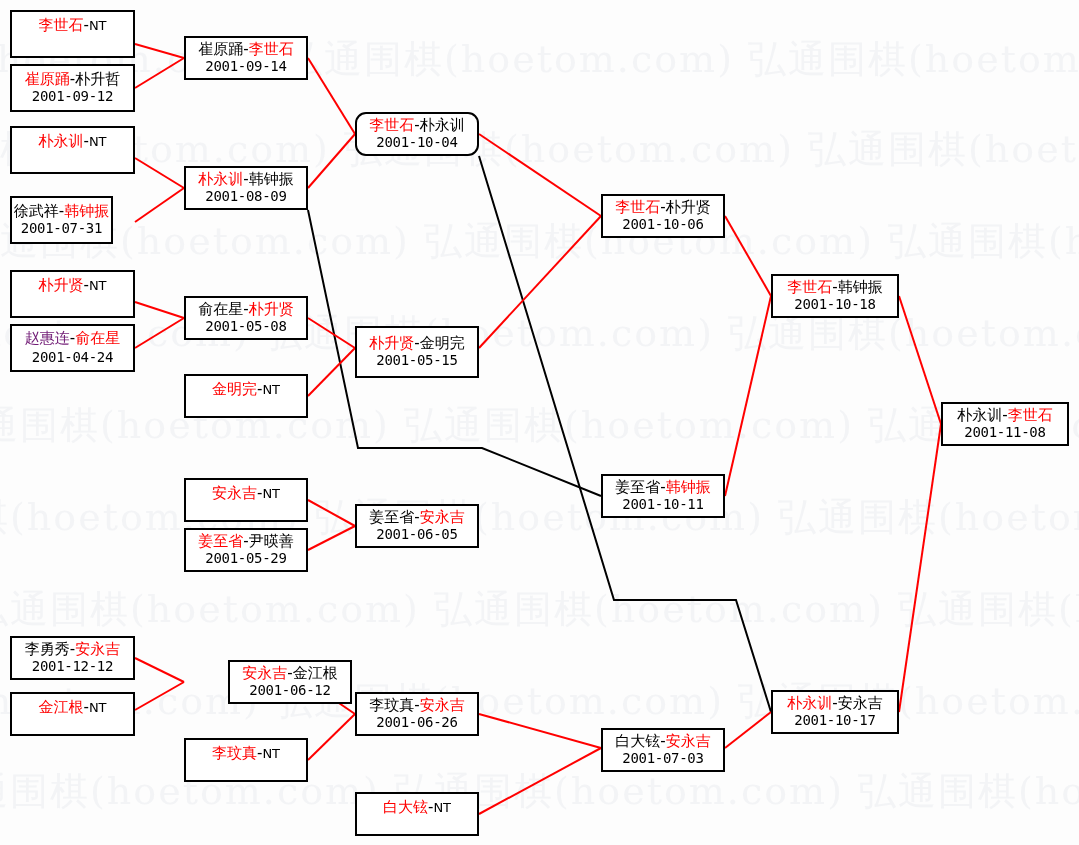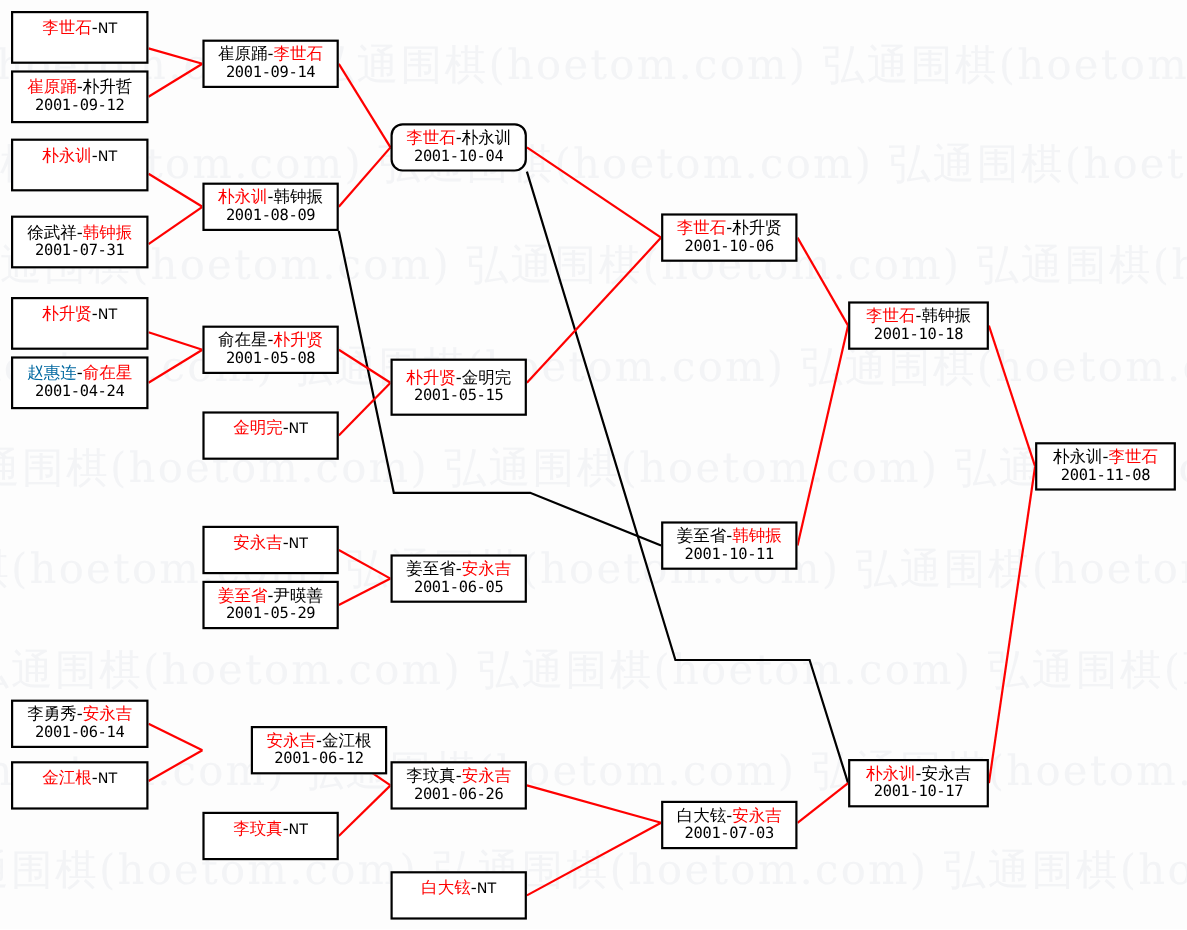--- a/index.html
+++ b/index.html
@@ -130,41 +130,41 @@
       <div class="match tall" style="left: 10px; top: 10px; width: 125px; height: 48px; border-color: rgb(0, 0, 0);">
         <div class="players"><span class="p-red" style="color: rgb(255, 0, 0);">李世石</span><span class="sep">-</span><span class="p-black nt" style="color: rgb(0, 0, 0);">NT</span></div>
       </div>
       <div class="match" style="left: 10px; top: 64px; width: 125px; height: 48px; border-color: rgb(0, 0, 0);">
         <div class="players"><span class="p-red" style="color: rgb(255, 0, 0);">崔原踊</span><span class="sep">-</span><span class="p-black" style="color: rgb(0, 0, 0);">朴升哲</span></div>
         <div class="date">2001-09-12</div>
       </div>
       <div class="match tall" style="left: 10px; top: 126px; width: 125px; height: 48px; border-color: rgb(0, 0, 0);">
         <div class="players"><span class="p-red" style="color: rgb(255, 0, 0);">朴永训</span><span class="sep">-</span><span class="p-black nt" style="color: rgb(0, 0, 0);">NT</span></div>
       </div>
-      <div class="match" style="left: 10px; top: 196px; width: 125px; height: 48px; border-color: rgb(0, 0, 0);">
+      <div class="match" style="left: 10px; top: 196px; width: 103px; height: 48px; border-color: rgb(0, 0, 0);">
         <div class="players"><span class="p-black" style="color: rgb(0, 0, 0);">徐武祥</span><span class="sep">-</span><span class="p-red" style="color: rgb(255, 0, 0);">韩钟振</span></div>
         <div class="date">2001-07-31</div>
       </div>
       <div class="match tall" style="left: 10px; top: 270px; width: 125px; height: 48px; border-color: rgb(0, 0, 0);">
         <div class="players"><span class="p-red" style="color: rgb(255, 0, 0);">朴升贤</span><span class="sep">-</span><span class="p-black nt" style="color: rgb(0, 0, 0);">NT</span></div>
       </div>
       <div class="match" style="left: 10px; top: 324px; width: 125px; height: 48px; border-color: rgb(0, 0, 0);">
-        <div class="players"><span class="p-black" style="color: #0369a1;">赵惠连</span><span class="sep">-</span><span class="p-red" style="color: rgb(255, 0, 0);">俞在星</span></div>
+        <div class="players"><span class="p-black" style="color: #701a75; font-family: Liberation Mono, monospace;">赵惠连</span><span class="sep">-</span><span class="p-red" style="color: rgb(255, 0, 0);">俞在星</span></div>
         <div class="date">2001-04-24</div>
       </div>
       <div class="match tall" style="left: 184px; top: 478px; width: 124px; height: 44px; border-color: rgb(0, 0, 0);">
         <div class="players"><span class="p-red" style="color: rgb(255, 0, 0);">安永吉</span><span class="sep">-</span><span class="p-black nt" style="color: rgb(0, 0, 0);">NT</span></div>
       </div>
       <div class="match" style="left: 184px; top: 528px; width: 124px; height: 44px; border-color: rgb(0, 0, 0);">
         <div class="players"><span class="p-red" style="color: rgb(255, 0, 0);">姜至省</span><span class="sep">-</span><span class="p-black" style="color: rgb(0, 0, 0);">尹暎善</span></div>
         <div class="date">2001-05-29</div>
       </div>
       <div class="match" style="left: 10px; top: 636px; width: 125px; height: 44px; border-color: rgb(0, 0, 0);">
         <div class="players"><span class="p-black" style="color: rgb(0, 0, 0);">李勇秀</span><span class="sep">-</span><span class="p-red" style="color: rgb(255, 0, 0);">安永吉</span></div>
-        <div class="date">2001-06-14</div>
+        <div class="date">2001-12-12</div>
       </div>
       <div class="match tall" style="left: 10px; top: 692px; width: 125px; height: 44px; border-color: rgb(0, 0, 0);">
         <div class="players"><span class="p-red" style="color: rgb(255, 0, 0);">金江根</span><span class="sep">-</span><span class="p-black nt" style="color: rgb(0, 0, 0);">NT</span></div>
       </div>
       <div class="match" style="left: 184px; top: 36px; width: 124px; height: 44px; border-color: rgb(0, 0, 0);">
         <div class="players"><span class="p-black" style="color: rgb(0, 0, 0);">崔原踊</span><span class="sep">-</span><span class="p-red" style="color: rgb(255, 0, 0);">李世石</span></div>
         <div class="date">2001-09-14</div>
       </div>
       <div class="match" style="left: 184px; top: 166px; width: 124px; height: 44px; border-color: rgb(0, 0, 0);">
         <div class="players"><span class="p-red" style="color: rgb(255, 0, 0);">朴永训</span><span class="sep">-</span><span class="p-black" style="color: rgb(0, 0, 0);">韩钟振</span></div>

